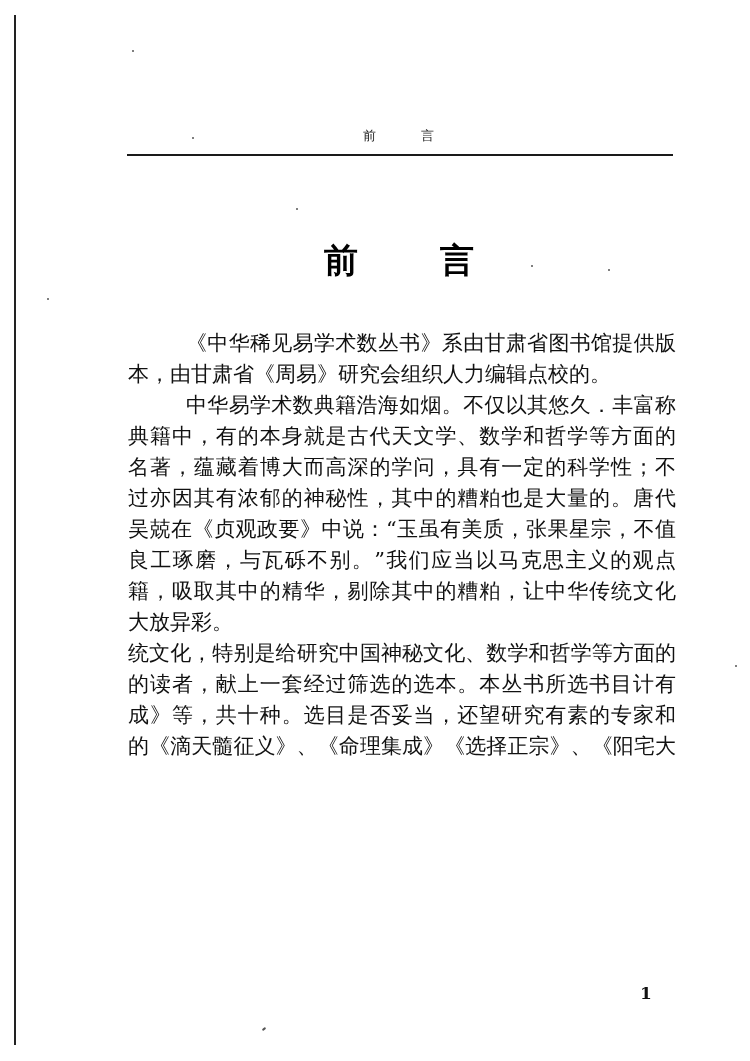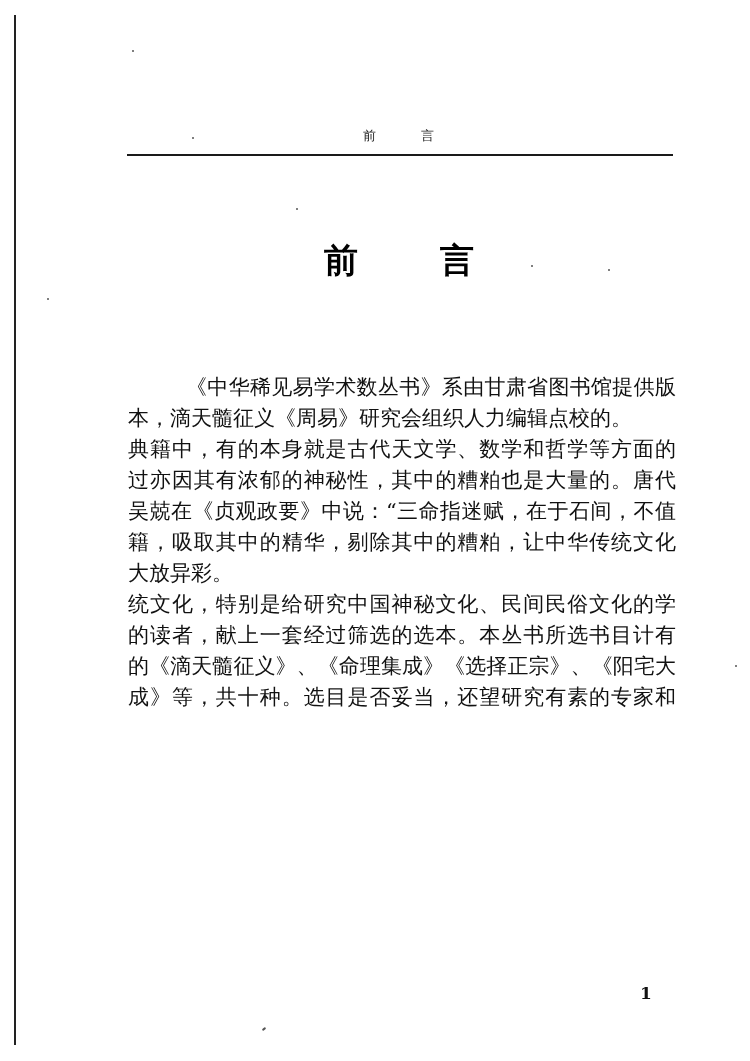--- a/index.html
+++ b/index.html
@@ -9,21 +9,21 @@
   .running-head { position: absolute; top: 126px; left: 0; width: 750px; height: 20px; }
   .running-head span { position: absolute; top: 0; font-size: 13px; line-height: 20px; color: #222; }
   .rh1 { left: 363px; }
   .rh2 { left: 421px; }
   .head-rule { position: absolute; left: 127px; top: 154px; width: 546px; height: 2px; background: #1a1a1a; }
   .title { position: absolute; top: 238px; left: 0; width: 750px; height: 44px; }
   .title span { position: absolute; top: 0; font-size: 34px; line-height: 44px; font-weight: bold; color: #000;
                 font-family: "DejaVu Sans", "Liberation Sans", sans-serif; }
   .t1 { left: 324px; }
   .t2 { left: 440px; }
-  .body { position: absolute; left: 128px; top: 328px; width: 548px; margin-top: 44px; }
+  .body { position: absolute; left: 128px; top: 328px; width: 548px; }
   .line { display: block; height: 31px; line-height: 31px; font-size: 21px; white-space: nowrap;
           text-align: justify; text-align-last: justify; color: #111; }
   .line.indent { padding-left: 58px; }
   .line.short { text-align-last: left; }
   .page-number { position: absolute; left: 640px; top: 983px; font-size: 17px; line-height: 20px; font-weight: bold; color: #111; }
   .speck { position: absolute; width: 2px; height: 2px; background: #555; border-radius: 1px; }
 </style>
 </head>
 <body>
 
@@ -35,30 +35,33 @@
 </div>
 <div class="head-rule"></div>
 
 <div class="title">
   <span class="t1">前</span>
   <span class="t2">言</span>
 </div>
 
 <div class="body" id="body-text">
     <span class="line indent">《中华稀见易学术数丛书》系由甘肃省图书馆提供版</span>
-    <span class="line short">本，滴天髓征义《周易》研究会组织人力编辑点校的。</span>
+    <span class="line short">本，由甘肃省《周易》研究会组织人力编辑点校的。</span>
+    <span class="line indent">中华易学术数典籍浩海如烟。不仅以其悠久．丰富称</span>
     <span class="line">典籍中，有的本身就是古代天文学、数学和哲学等方面的</span>
+    <span class="line">名著，蕴藏着博大而高深的学问，具有一定的科学性；不</span>
     <span class="line">过亦因其有浓郁的神秘性，其中的糟粕也是大量的。唐代</span>
-    <span class="line">吴兢在《贞观政要》中说：“三命指迷赋，在于石间，不值</span>
+    <span class="line">吴兢在《贞观政要》中说：“玉虽有美质，张果星宗，不值</span>
+    <span class="line">良工琢磨，与瓦砾不别。”我们应当以马克思主义的观点</span>
     <span class="line">籍，吸取其中的精华，剔除其中的糟粕，让中华传统文化</span>
     <span class="line short">大放异彩。</span>
-    <span class="line">统文化，特别是给研究中国神秘文化、民间民俗文化的学</span>
+    <span class="line">统文化，特别是给研究中国神秘文化、数学和哲学等方面的</span>
     <span class="line">的读者，献上一套经过筛选的选本。本丛书所选书目计有</span>
+    <span class="line">成》等，共十种。选目是否妥当，还望研究有素的专家和</span>
     <span class="line">的《滴天髓征义》、《命理集成》《选择正宗》、《阳宅大</span>
-    <span class="line">成》等，共十种。选目是否妥当，还望研究有素的专家和</span>
   </div>
 
 <div class="page-number">1</div>
 
 <div class="speck" style="left:132px;top:50px"></div>
 <div class="speck" style="left:192px;top:137px"></div>
 <div class="speck" style="left:296px;top:208px"></div>
 <div class="speck" style="left:47px;top:298px"></div>
 <div class="speck" style="left:531px;top:265px"></div>
 <div class="speck" style="left:608px;top:269px"></div>

